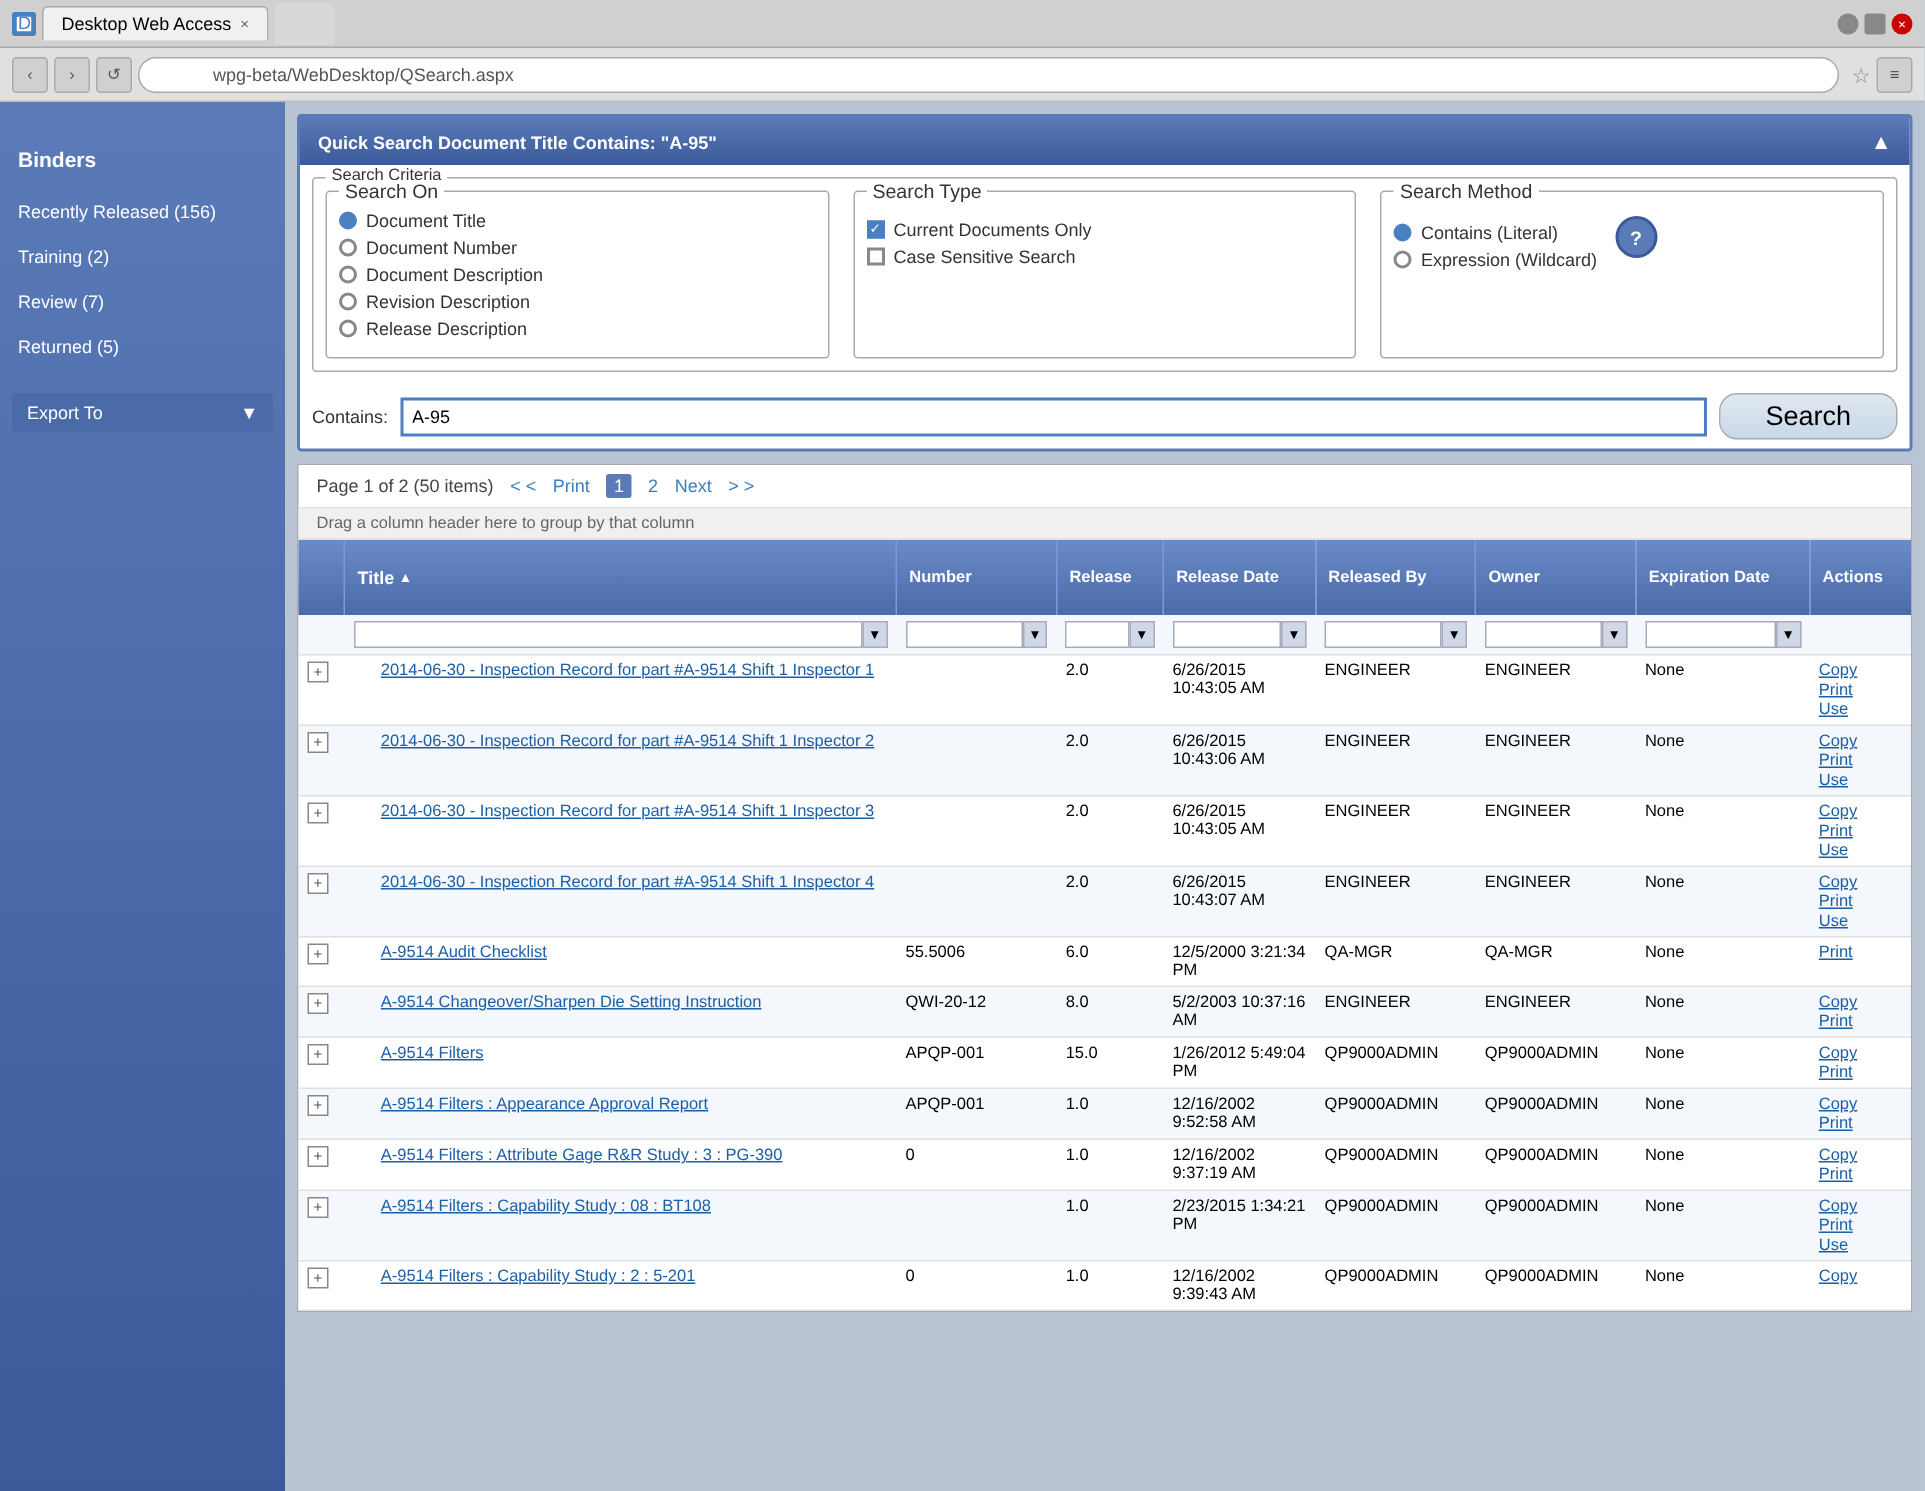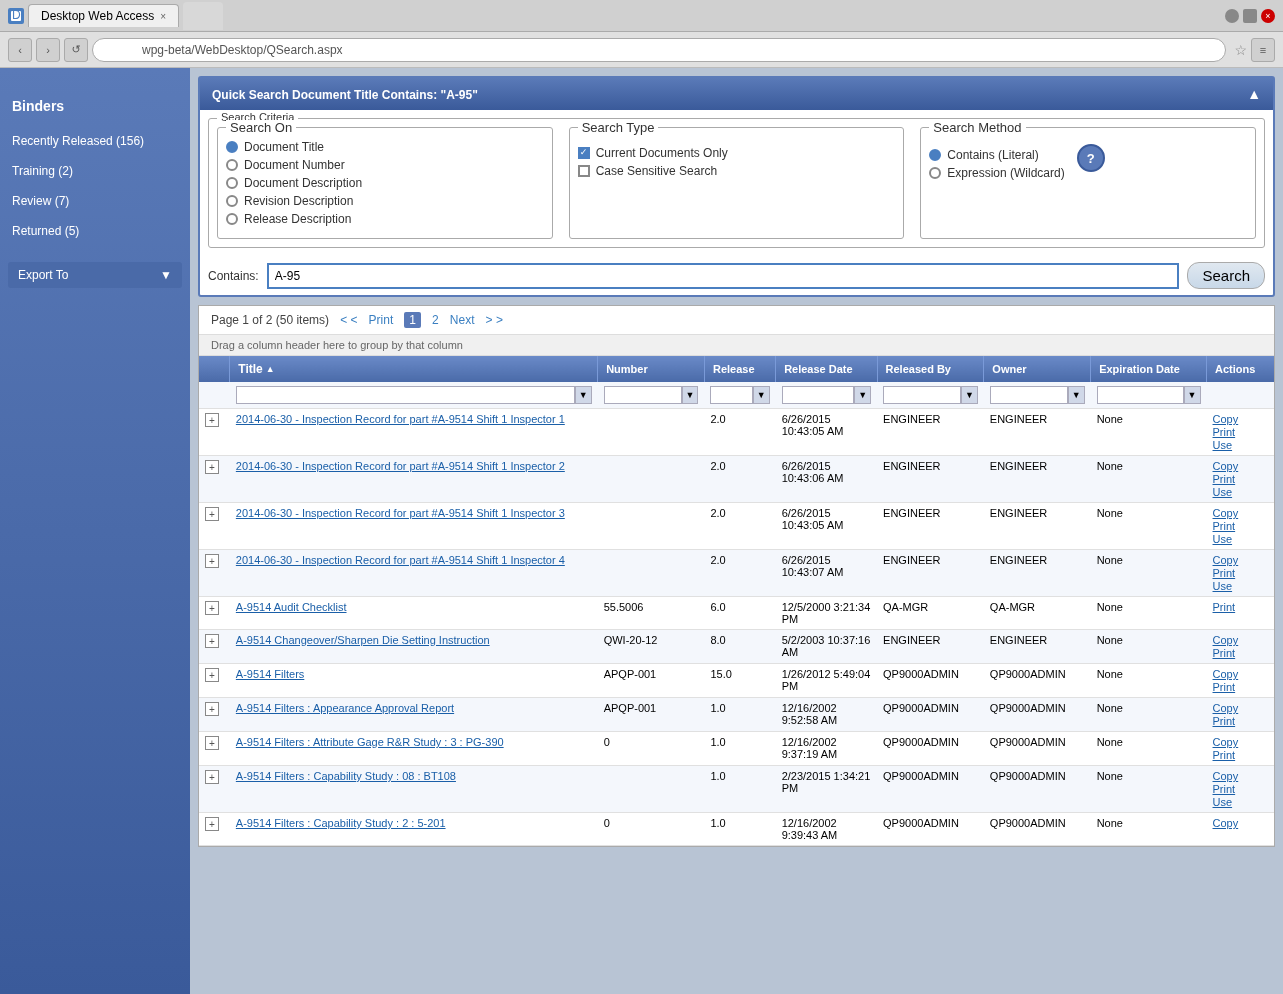--- a/index.html
+++ b/index.html
@@ -41,39 +41,39 @@
     .box-legend { position: absolute; top: -8px; left: 8px; background: white; padding: 0 4px; font-size: 13px; color: #333; }
     .radio-row, .check-row { display: flex; align-items: center; gap: 6px; margin: 4px 0; color: #333; }
     .radio-btn { width: 12px; height: 12px; border-radius: 50%; border: 2px solid #4a7fc1; background: #4a7fc1; display: inline-block; flex-shrink: 0; }
     .radio-empty { width: 12px; height: 12px; border-radius: 50%; border: 2px solid #888; background: white; display: inline-block; flex-shrink: 0; }
     .check-btn { width: 12px; height: 12px; border: 2px solid #4a7fc1; background: #4a7fc1; display: inline-block; flex-shrink: 0; position: relative; }
     .check-btn::after { content: "✓"; color: white; font-size: 9px; position: absolute; top: -2px; left: 0; }
     .check-empty { width: 12px; height: 12px; border: 2px solid #888; background: white; display: inline-block; flex-shrink: 0; }
     .search-row { display: flex; align-items: center; gap: 8px; padding: 6px 8px; }
     .search-label { font-size: 12px; color: #333; }
     .search-input { flex: 1; height: 26px; border: 2px solid #4a7fc1; padding: 0 6px; font-size: 12px; }
-    .search-btn { background: linear-gradient(to bottom, #e0e8f0, #c8d8e8); border: 1px solid #aaa; padding: 4px 14px; cursor: pointer; font-size: 15px; border-radius: 12px; }
+    .search-btn { background: linear-gradient(to bottom, #e0e8f0, #c8d8e8); border: 1px solid #aaa; padding: 4px 30px; cursor: pointer; font-size: 18px; border-radius: 12px; }
     .help-btn { width: 28px; height: 28px; background: #5a7ab8; border-radius: 50%; color: white; display: flex; align-items: center; justify-content: center; font-weight: bold; font-size: 13px; cursor: pointer; border: 2px solid #3a5a9a; }
 
     
     .results-area { background: white; border: 1px solid #aaa; }
     .pagination { padding: 6px 12px; border-bottom: 1px solid #ddd; font-size: 11px; color: #444; display: flex; align-items: center; gap: 4px; }
     .page-link { color: #3a7fc1; text-decoration: none; cursor: pointer; }
     .page-num { background: #5a7ab8; color: white; padding: 1px 5px; border-radius: 2px; cursor: pointer; }
     .drag-hint { padding: 4px 12px; font-size: 11px; color: #666; background: #f0f0f0; border-bottom: 1px solid #ddd; }
     .data-table { width: 100%; border-collapse: collapse; }
-    .data-table th { background: linear-gradient(to bottom, #6a8ac8, #4a6aa8); color: white; padding: 6px 8px; text-align: left; font-size: 11px; border-right: 1px solid #7a9ad8; white-space: nowrap; margin-top: 24px; }
+    .data-table th { background: linear-gradient(to bottom, #6a8ac8, #4a6aa8); color: white; padding: 18px 8px; text-align: left; font-size: 11px; border-right: 1px solid #7a9ad8; white-space: nowrap; margin-top: 24px; }
     .data-table th:last-child { border-right: none; }
     .filter-row td { background: #e8ecf4; padding: 3px 4px; border-bottom: 1px solid #ccd; }
     .filter-input { width: 100%; height: 18px; border: 1px solid #aab; font-size: 10px; padding: 0 2px; }
     .filter-btn { background: #d0d8e8; border: 1px solid #aab; font-size: 9px; cursor: pointer; padding: 1px 3px; }
     .data-table td { padding: 4px 6px; border-bottom: 1px solid #e0e0e0; font-size: 11px; vertical-align: top; }
     .data-table tr:nth-child(even) td { background: #f4f7fc; }
     .data-table tr:nth-child(odd) td { background: white; }
-    .doc-link { color: #1a5fa8; text-decoration: underline; cursor: pointer; font-size: 11px; }
+    .doc-link { color: #1a5fa8; text-decoration: underline; cursor: pointer; font-size: 11px; margin-left: 18px; }
     .action-links { display: flex; flex-direction: column; gap: 1px; }
     .action-link { color: #1a5fa8; text-decoration: underline; cursor: pointer; font-size: 11px; }
     .expand-btn { width: 14px; height: 14px; background: white; border: 1px solid #888; display: inline-flex; align-items: center; justify-content: center; font-size: 10px; cursor: pointer; color: #555; }
     .th-sort { display: flex; align-items: center; gap: 3px; cursor: pointer; }
     .sort-arrow { font-size: 9px; }
   </style>
 </head>
 <body>
 
 <div class="browser-chrome">

